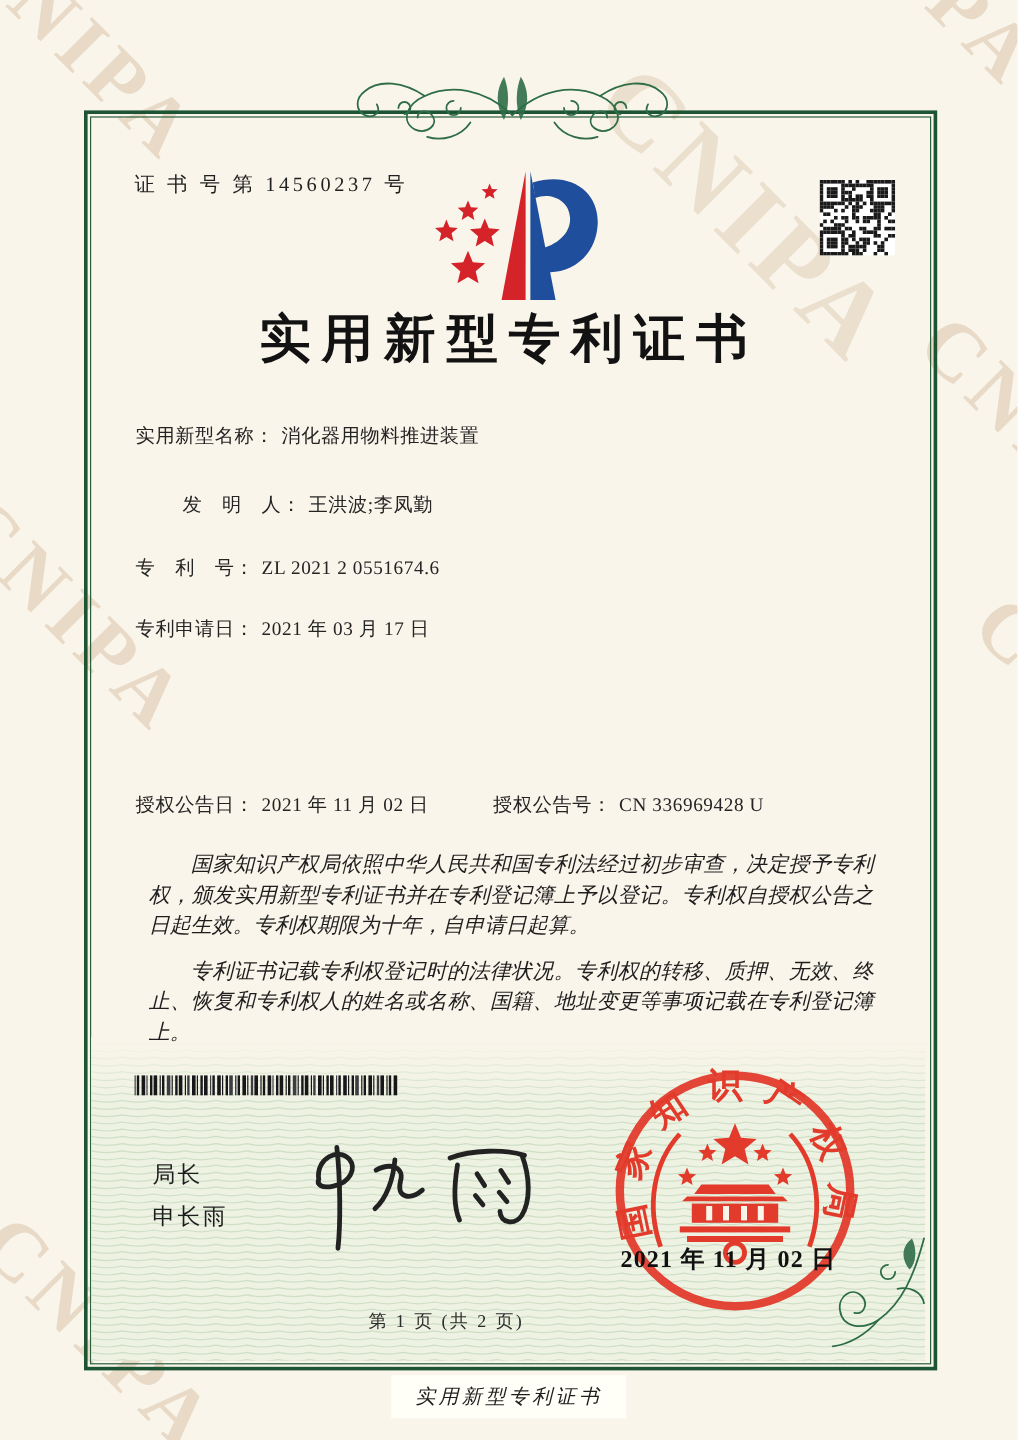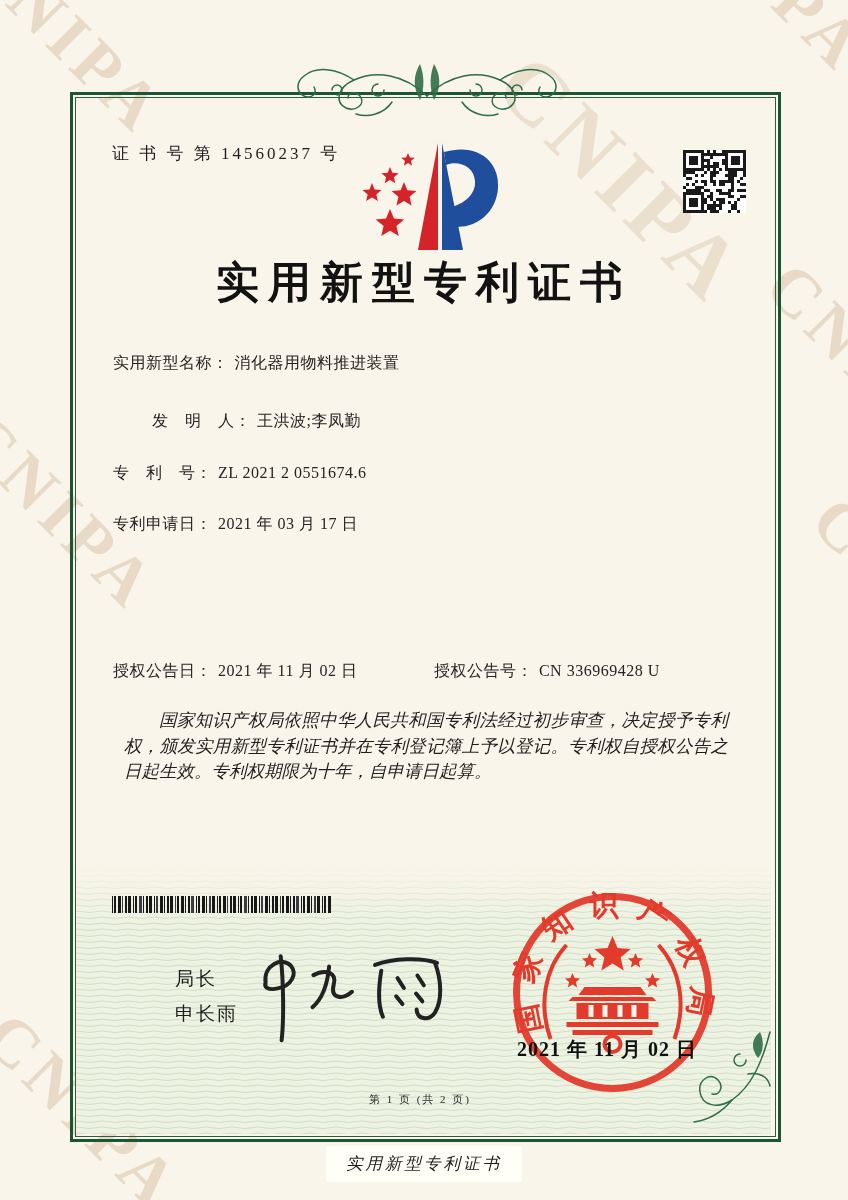--- a/index.html
+++ b/index.html
@@ -22,30 +22,30 @@
   .cert-no{
     position:absolute;left:112px;top:142px;font-size:17px;letter-spacing:3px;color:#1f1f1f;
   }
   .title{
     position:absolute;left:0;top:254px;width:848px;text-align:center;
     font-size:43px;font-weight:700;letter-spacing:9px;color:#121212;
   }
   .row{position:absolute;left:113px;font-size:16px;color:#242424;letter-spacing:.5px;white-space:nowrap;text-align:right;}
   .row .lbl{display:inline-block;}
   .row .val{margin-left:6px;}
-  .grant2{margin-left:72px;}
+  .grant2{margin-left:49px;}
   .paras{
     position:absolute;left:112px;top:696px;width:628px;
     font-size:17.5px;line-height:25.5px;color:#1e1e1e;font-style:italic;
   }
   .paras p{margin:12px;text-indent:2em;text-align:justify;}
-  .signer{position:absolute;left:127px;font-size:19px;color:#1d1d1d;letter-spacing:2px;margin-left:48px;}
+  .signer{position:absolute;left:127px;font-size:19px;color:#1d1d1d;letter-spacing:2px;}
   .footer-page{
     position:absolute;left:0;top:1092px;width:744px;text-align:center;
-    font-size:11px;color:#2c2c2c;letter-spacing:2px;margin-left:48px;
+    font-size:15px;color:#2c2c2c;letter-spacing:2px;
   }
   .footer-note{
     position:absolute;left:50%;top:1146px;transform:translateX(-50%);
     font-size:16.5px;font-style:italic;letter-spacing:3px;color:#1e1e1e;
     background:rgba(255,254,248,.95);padding:7px 20px;
   }
   .seal-date{
     position:absolute;left:497px;top:1036px;width:220px;text-align:center;
     font-size:20px;color:#111;letter-spacing:1px;font-weight:700;white-space:nowrap;
   }
@@ -414,20 +414,21 @@
   <div class="row" style="top:514px;">
     <span class="lbl">专利申请日：</span><span class="val">2021 年 03 月 17 日</span>
   </div>
   <div class="row" style="top:661px;">
     <span class="lbl">授权公告日：</span><span class="val">2021 年 11 月 02 日</span>
     <span class="lbl grant2">授权公告号：</span><span class="val">CN 336969428 U</span>
   </div>
 
   <div class="paras">
     <p>国家知识产权局依照中华人民共和国专利法经过初步审查，决定授予专利权，颁发实用新型专利证书并在专利登记簿上予以登记。专利权自授权公告之日起生效。专利权期限为十年，自申请日起算。</p>
+    <p>专利证书记载专利权登记时的法律状况。专利权的转移、质押、无效、终止、恢复和专利权人的姓名或名称、国籍、地址变更等事项记载在专利登记簿上。</p>
   </div>
 
   <svg id="barcode" class="abs" style="left:112px;top:896px;" width="224" height="17" viewBox="0 0 224 17">
       <rect x="0" y="0" width="1" height="17" fill="#17171a"></rect>
       <rect x="2" y="0" width="2" height="17" fill="#17171a"></rect>
       <rect x="6" y="0" width="3" height="17" fill="#17171a"></rect>
       <rect x="10" y="0" width="1" height="17" fill="#3c3c44"></rect>
       <rect x="13" y="0" width="2" height="17" fill="#17171a"></rect>
       <rect x="16" y="0" width="3" height="17" fill="#17171a"></rect>
       <rect x="21" y="0" width="1" height="17" fill="#17171a"></rect>

